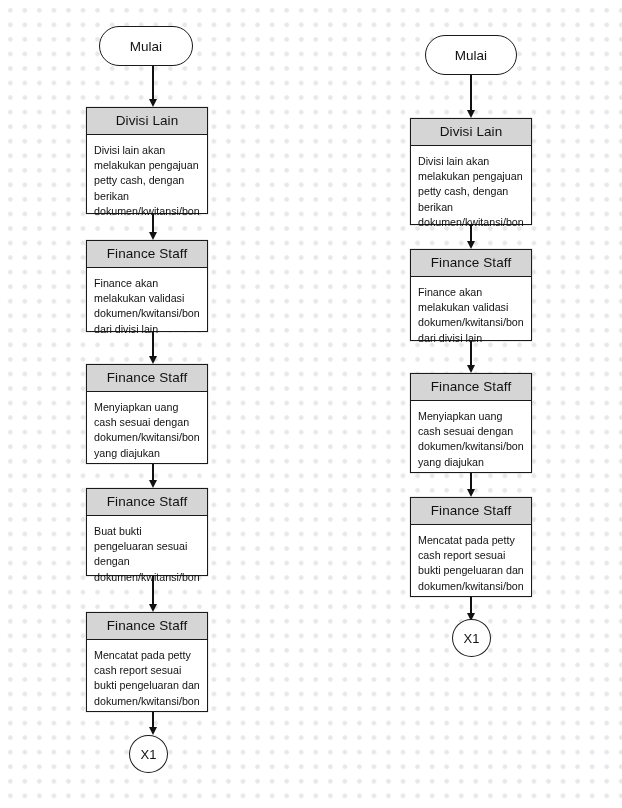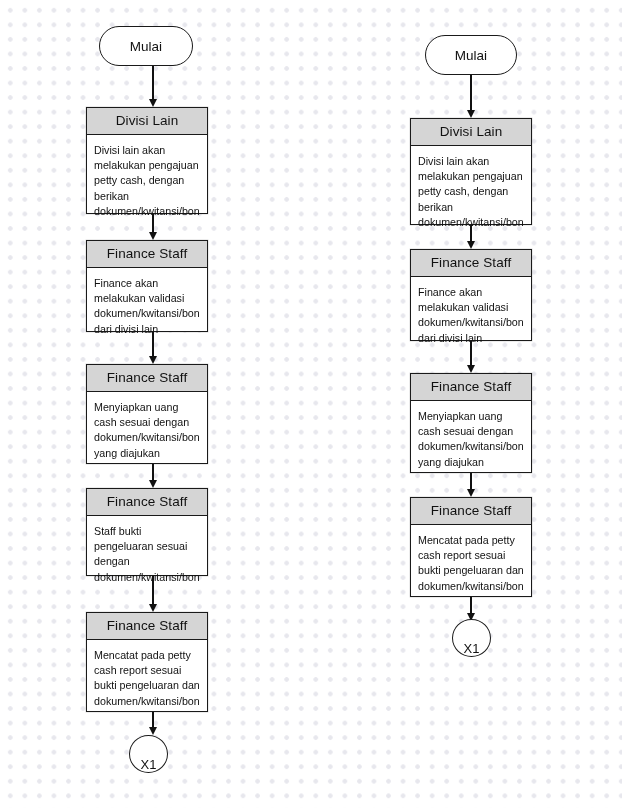--- a/index.html
+++ b/index.html
@@ -71,21 +71,21 @@
   }
 
   
   .connector {
     position: absolute;
     box-sizing: border-box;
     background: #ffffff;
     border: 1.3px solid #1a1a1a;
     border-radius: 50%;
     display: flex;
-    align-items: flex-end;
+    align-items: center;
     justify-content: center;
     font-size: 13px;
     color: #111111;
   }
 
   
   .arrow {
     position: absolute;
   }
   .arrow-line {
@@ -147,21 +147,21 @@
     <div class="node-body">Menyiapkan uang cash sesuai dengan dokumen/kwitansi/bon yang diajukan</div>
   </div>
 
   <div class="arrow" style="left:147px; top:464px; width:12px; height:24px;">
     <div class="arrow-line" style="height:16px;"></div>
     <div class="arrow-head"></div>
   </div>
 
   <div class="node" style="left:86px; top:488px; width:122px; height:88px;">
     <div class="node-header">Finance Staff</div>
-    <div class="node-body">Staff bukti pengeluaran sesuai dengan dokumen/kwitansi/bon</div>
+    <div class="node-body">Buat bukti pengeluaran sesuai dengan dokumen/kwitansi/bon</div>
   </div>
 
   <div class="arrow" style="left:147px; top:576px; width:12px; height:36px;">
     <div class="arrow-line" style="height:28px;"></div>
     <div class="arrow-head"></div>
   </div>
 
   <div class="node" style="left:86px; top:612px; width:122px; height:100px;">
     <div class="node-header">Finance Staff</div>
     <div class="node-body">Mencatat pada petty cash report sesuai bukti pengeluaran dan dokumen/kwitansi/bon</div>

